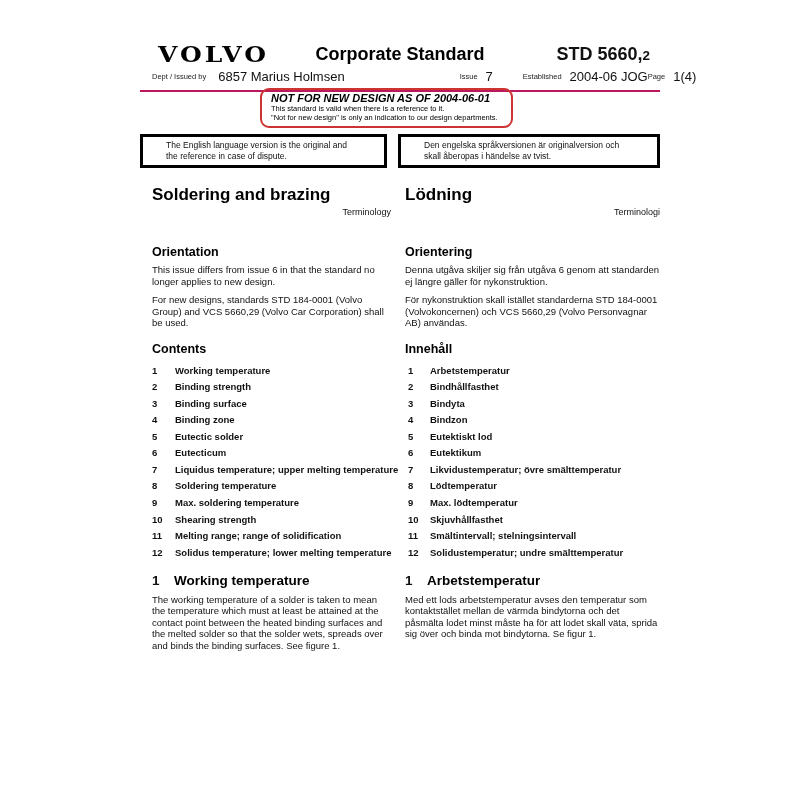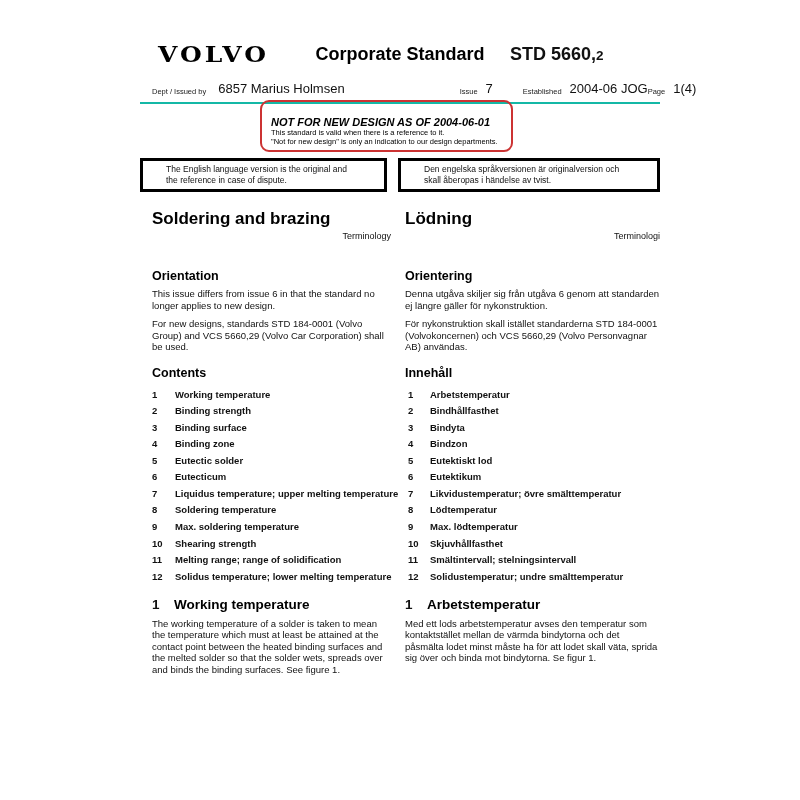--- a/index.html
+++ b/index.html
@@ -7,38 +7,38 @@
   body { font-family:"Liberation Sans", sans-serif; color:#111; }
   .canvas { position:relative; width:800px; height:800px; background:#fff; overflow:hidden; }
   .page { position:absolute; left:140px; top:24px; width:520px; }
 
   
   .masthead { display:flex; align-items:center; margin-top:15px; height:30px; }
   .logo-zone { width:150px; padding-left:18px; }
   .logo { font-family:"DejaVu Serif", serif; font-weight:bold; font-size:25px; letter-spacing:3px; color:#000; transform:scaleY(0.92); display:inline-block; }
   .doc-type-zone { flex:1; text-align:center; }
   .doc-type { font-size:18px; font-weight:bold; color:#000; }
-  .std-zone { width:150px; padding-right:10px; white-space:nowrap; }
+  .std-zone { width:150px; text-align:right; padding-right:10px; white-space:nowrap; }
   .std-main { font-size:18px; font-weight:bold; }
   .std-suffix { font-size:13.5px; font-weight:bold; }
 
   
-  .meta-row { display:flex; align-items:flex-end; margin-top:12px; padding:0 3px 6px 12px; border-bottom:2px solid #14b8a6; white-space:nowrap; }
+  .meta-row { display:flex; align-items:center; margin-top:0; padding:0 3px 6px 12px; border-bottom:2px solid #be185d; white-space:nowrap; }
   .meta-label { font-size:7.5px; color:#222; }
   .meta-value { font-size:13px; color:#111; }
   .m-dept-v { margin-left:12px; }
   .m-issue-l { margin-left:115px; }
   .m-issue-v { margin-left:8px; }
   .m-est-l { margin-left:30px; }
   .m-est-v { margin-left:8px; }
   .m-page-l { margin-left:auto; margin-right:8px; }
   .m-page-v { margin-right:28px; }
 
   
-  .notice { position:relative; margin-left:120px; margin-top:-4px; width:253px; border:2px solid #cc3333; border-radius:9px; padding:14px 9px 4px 9px; background:transparent; }
+  .notice { position:relative; margin-left:120px; margin-top:-4px; width:253px; border:2px solid #cc3333; border-radius:9px; padding:2px 9px 4px 9px; background:transparent; }
   .notice-title { font-size:11px; font-weight:bold; font-style:italic; color:#000; white-space:nowrap; }
   .notice-line { font-size:7.5px; line-height:1.2; color:#000; }
 
   
   .dispute-row { display:flex; margin-top:6px; gap:11px; }
   .dispute-box { border:3px solid #000; padding:3px 23px; font-size:8.5px; line-height:1.32; color:#111; }
   .dispute-en { width:247px; }
   .dispute-sv { flex:1; }
 
   

